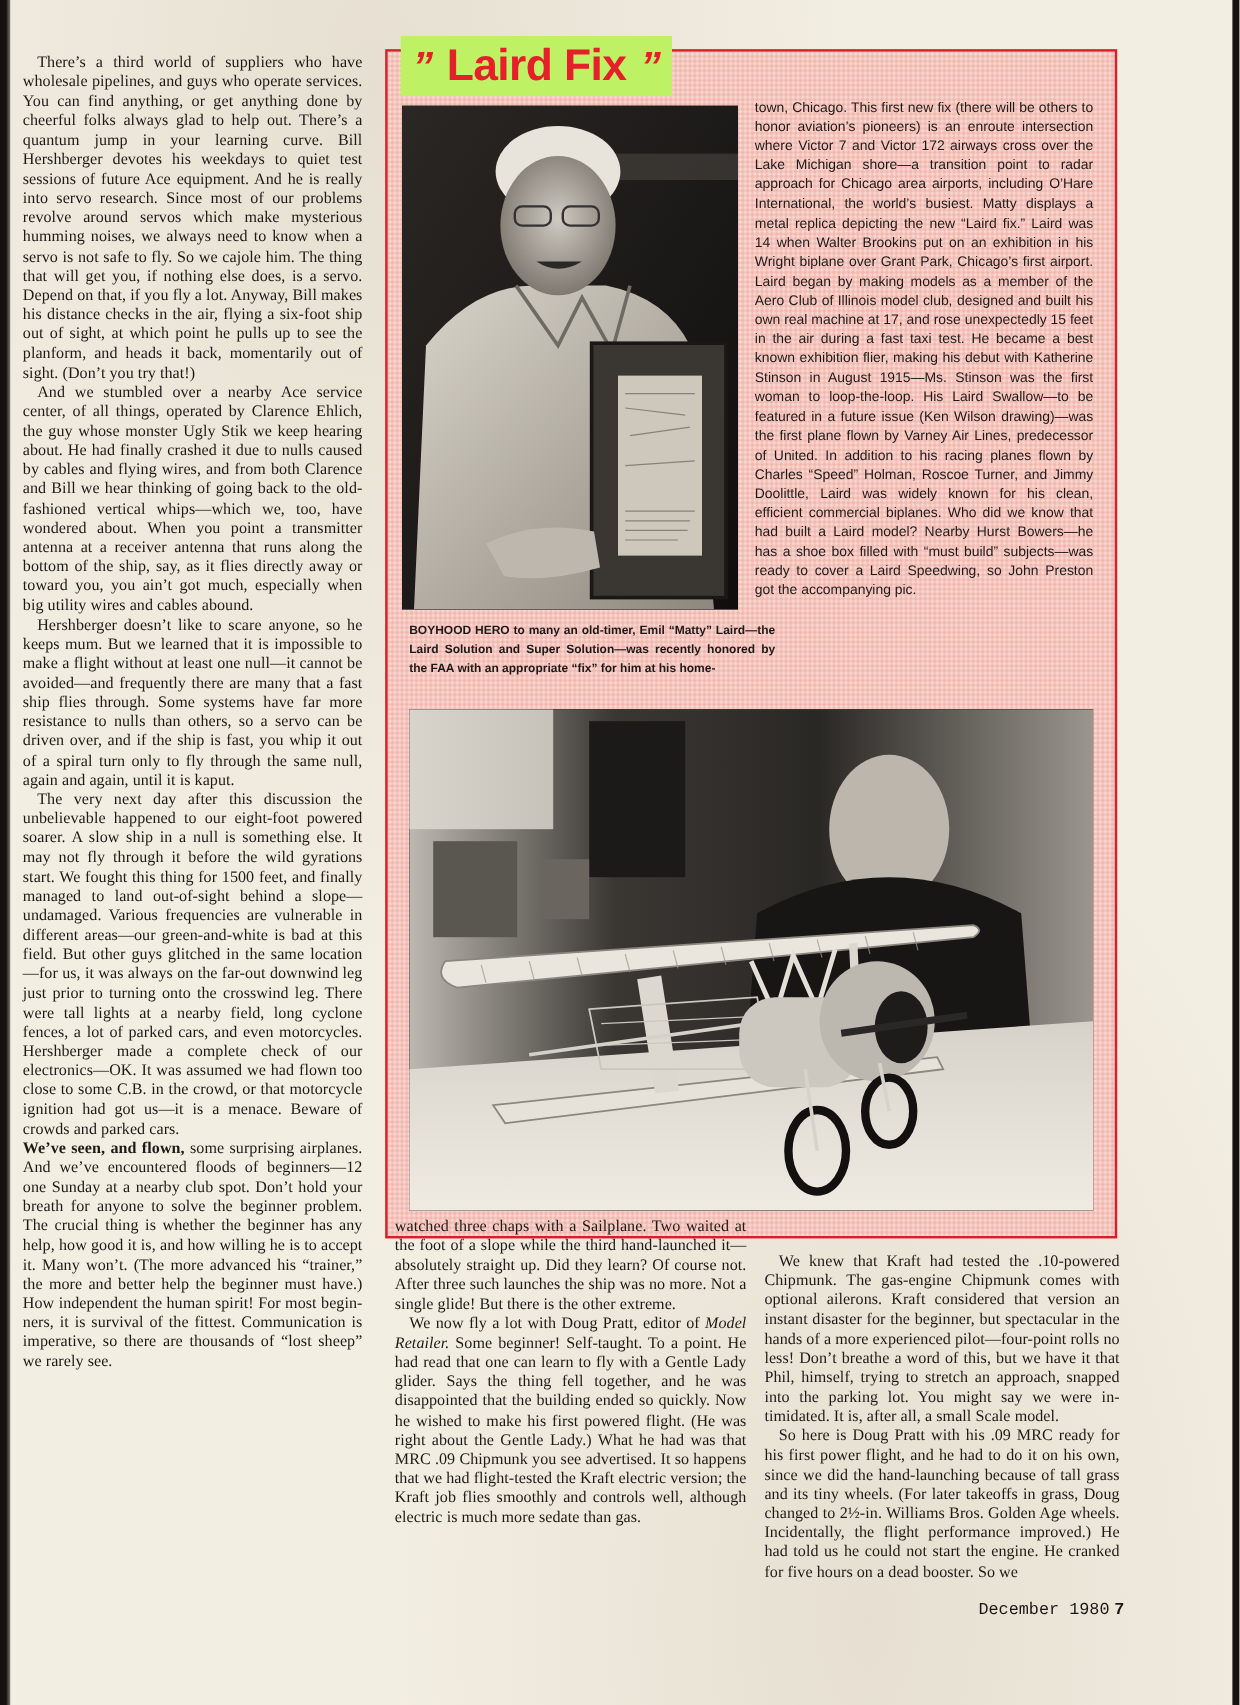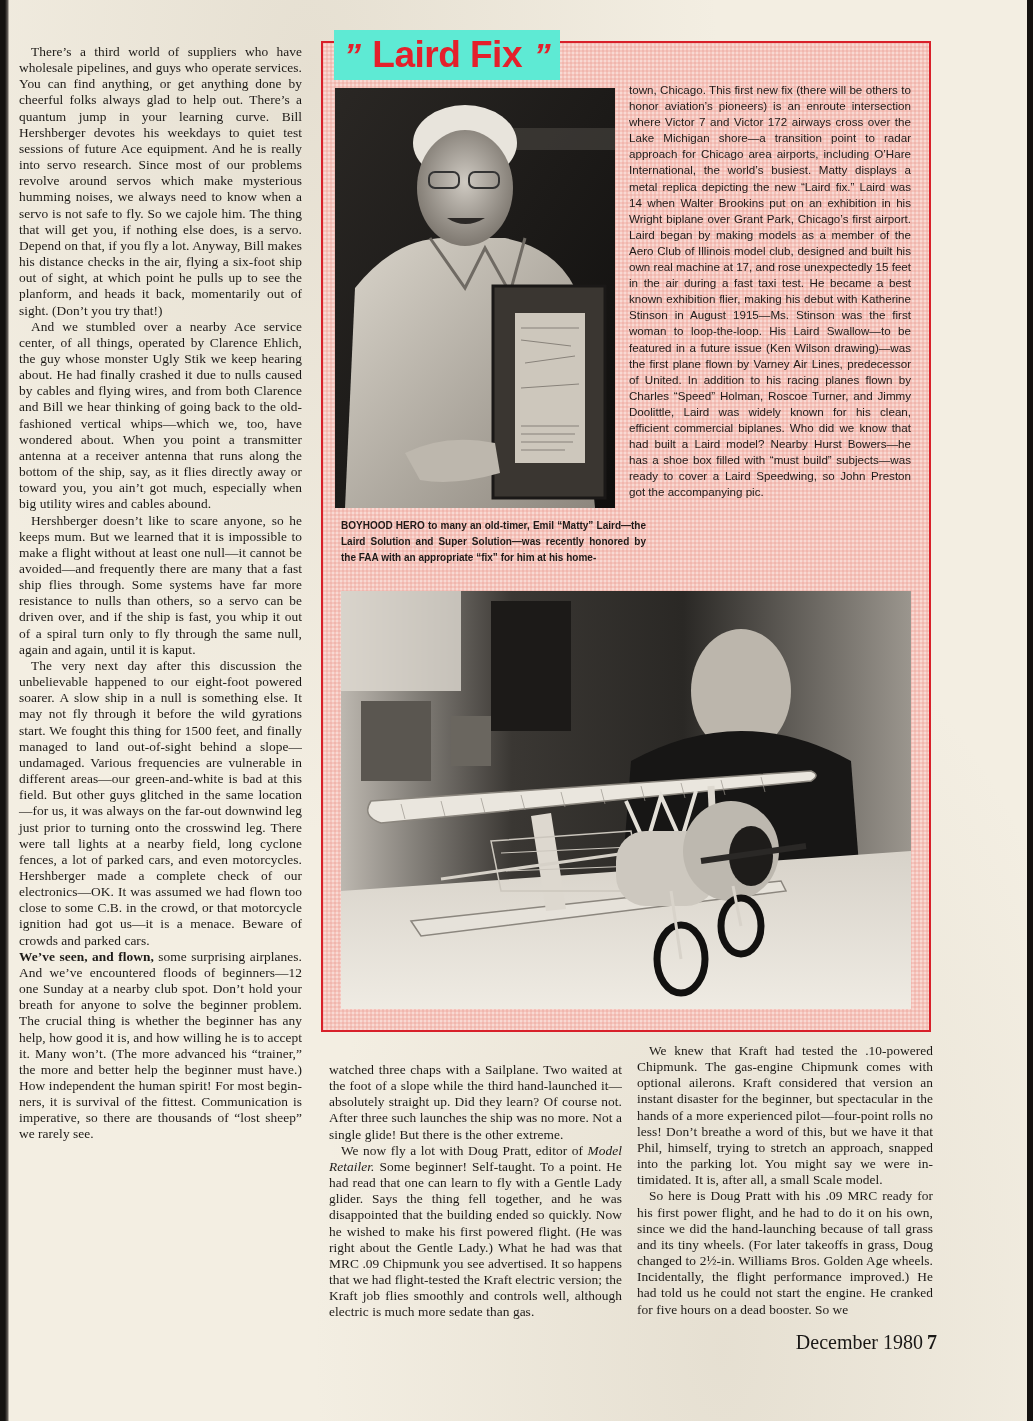--- a/index.html
+++ b/index.html
@@ -19,54 +19,54 @@
       radial-gradient(ellipse at 70% 95%, rgba(190,180,160,0.25), rgba(0,0,0,0) 40%);
     pointer-events: none; }
 
   
   .col { position: absolute; font-family: "Liberation Serif", serif; font-size: 13.4px; line-height: 16.15px;
     text-align: justify; hyphens: manual; letter-spacing: 0.05px; }
   .col p { text-indent: 0; }
   .col p.ind { text-indent: 12px; }
   .col p.gap { }
   .col-left { left: 19px; top: 44px; width: 283px; }
-  .col-mid { left: 329px; top: 1062px; width: 293px; }
+  .col-mid { left: 329px; top: 1014px; width: 293px; }
   .col-right { left: 637px; top: 1043px; width: 296px; }
   .lead { font-weight: bold; }
   .ital { font-style: italic; }
 
   
   .box { position: absolute; left: 321px; top: 41px; width: 610px; height: 991px;
     border: 2px solid #d8202a;
     background-color: #f5c4bc;
     background-image:
       radial-gradient(rgba(255,255,255,0.35) 1px, rgba(0,0,0,0) 1.2px),
       radial-gradient(rgba(220,120,110,0.18) 1px, rgba(0,0,0,0) 1.2px);
     background-size: 4px 4px, 4px 4px;
     background-position: 0 0, 2px 2px; }
   .title-wrap { position: absolute; left: 334px; top: 30px; height: 50px; padding: 0 8px;
-    background: #5eead4; text-align: right; }
+    background: #bef264; text-align: right; }
   .title { font-family: "Liberation Sans", sans-serif; font-weight: bold; color: #e4202b;
     font-size: 37px; line-height: 50px; letter-spacing: -0.5px; white-space: nowrap; }
   .q { font-style: italic; font-size: 34px; margin: 0 2px; }
 
   .photo { position: absolute; overflow: hidden; background: #1b1a18; }
   .photo1 { left: 335px; top: 88px; width: 280px; height: 420px; }
   .photo2 { left: 341px; top: 591px; width: 570px; height: 418px; }
   .photo svg { display: block; width: 100%; height: 100%; }
 
   .caption { position: absolute; left: 341px; top: 518px; width: 305px;
     font-family: "Liberation Sans", sans-serif; font-size: 10px; line-height: 16.1px;
     text-align: justify; color: #1e1a18; font-weight: bold; }
   .box-text { position: absolute; left: 629px; top: 82px; width: 282px;
     font-family: "Liberation Sans", sans-serif; font-size: 11.6px; line-height: 16.1px;
     text-align: justify; color: #1e1a18; }
 
   .folio { position: absolute; left: 767px; top: 1330px; width: 170px; text-align: right;
-    font-family: Liberation Serif, serif; font-size: 20px; line-height: 24px; color: #1a1816; white-space: nowrap; }
+    font-family: Liberation Mono, monospace; font-size: 14px; line-height: 24px; color: #1a1816; white-space: nowrap; }
   .folio .pg { font-weight: bold; margin-left: 4px; }
 </style>
 </head>
 <body>
 
 <div class="paper-noise"></div>
 <div class="edge-left"></div>
 <div class="edge-right"></div>
 
 <div class="col col-left">

